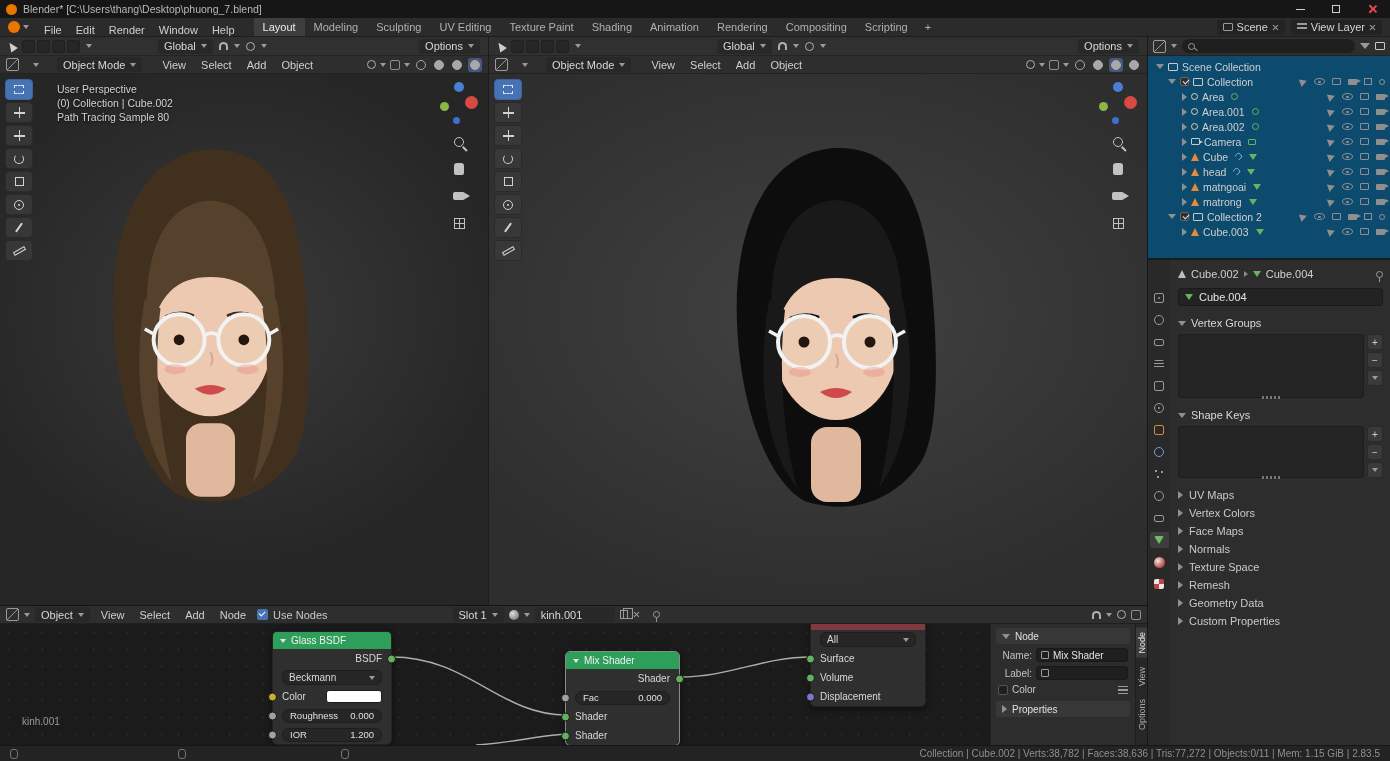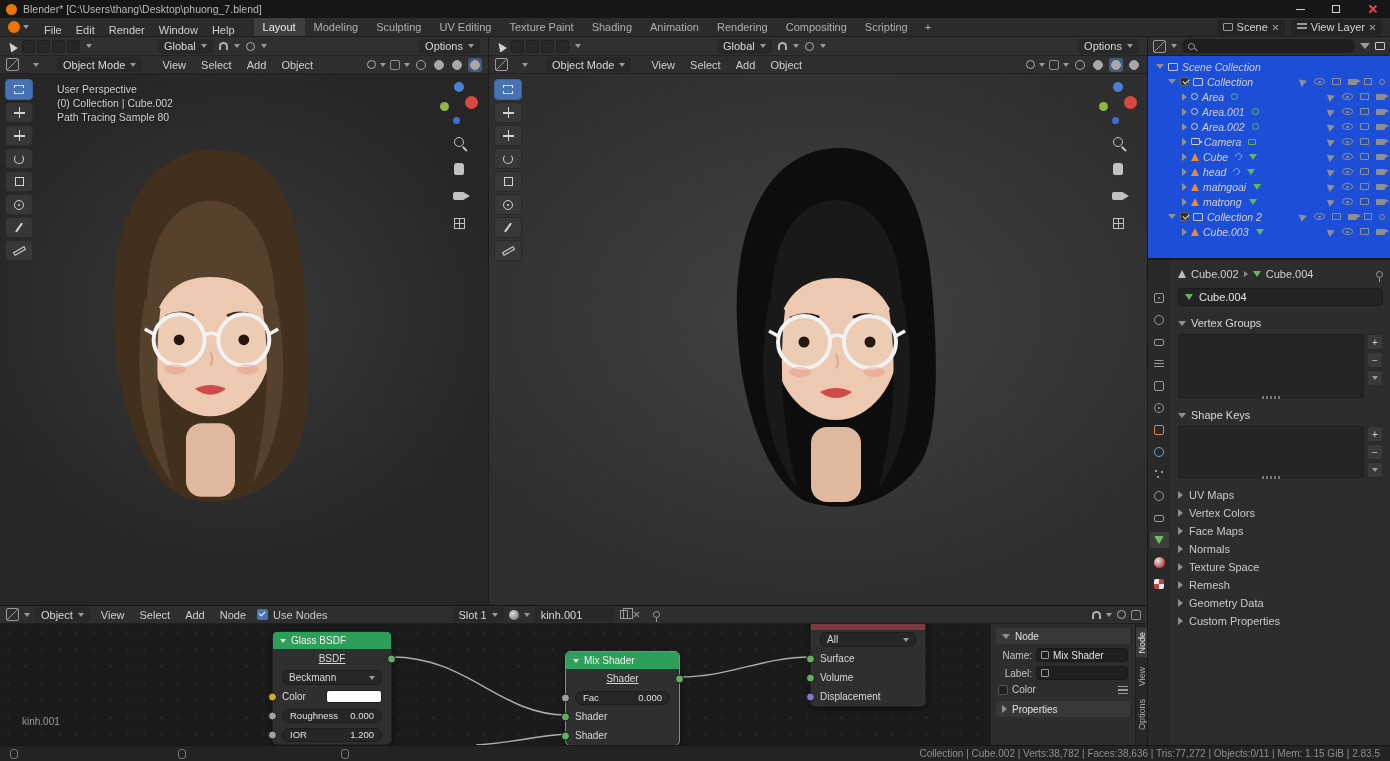--- a/index.html
+++ b/index.html
@@ -97,21 +97,21 @@
   .head-svg { position:absolute; }
 
   
   .rightcol { position:absolute; left:1147px; top:37px; width:243px; height:708px; background:#282828; border-left:1px solid #181818; }
   .out-head { height:19px; background:#2e2e2e; display:flex; align-items:center; gap:5px; padding:0 5px; border-bottom:1px solid #222; }
   .search { flex:1; height:14px; background:#1f1f1f; border-radius:7px; display:flex; align-items:center; gap:4px; padding:0 6px; }
   .search input { background:transparent; border:none; outline:none; color:#ddd; font-size:10px; width:100%; font-family:inherit; }
   .ic-mag { position:relative; width:7px; height:7px; border:1.2px solid #9a9a9a; border-radius:50%; flex:0 0 auto; }
   .ic-mag::after { content:""; position:absolute; right:-4px; bottom:-2px; width:4px; height:1.2px; background:#9a9a9a; transform:rotate(45deg); }
   .ic-funnel { width:0; height:0; border-left:5px solid transparent; border-right:5px solid transparent; border-top:6px solid #9a9a9a; }
-  .out-body { height:202px; padding-top:3px; background:#1d4ed8; overflow:hidden;font-style:italic; }
+  .out-body { height:202px; padding-top:3px; background:#0c4a6e; overflow:hidden; }
   .orow { position:relative; height:15px; display:flex; align-items:center; gap:4px; font-size:10.5px; color:#cfcfcf; }
   .lv0 { padding-left:8px; } .lv1 { padding-left:20px; } .lv2 { padding-left:34px; }
   .disc-open { width:0; height:0; border-left:4px solid transparent; border-right:4px solid transparent; border-top:5px solid #909090; }
   .disc-closed { width:0; height:0; border-top:4px solid transparent; border-bottom:4px solid transparent; border-left:5px solid #909090; }
   .chk { position:relative; width:9px; height:9px; background:#2f2f2f; border:1px solid #666; border-radius:2px; }
   .chk::after { content:""; position:absolute; left:1.5px; top:1px; width:5px; height:3px; border-left:1.5px solid #ddd; border-bottom:1.5px solid #ddd; transform:rotate(-45deg); }
   .oi-coll { width:10px; height:8px; border:1px solid #c9c9c9; border-radius:1px; }
   .oi-light { width:7px; height:7px; border:1.2px solid #d8d8b0; border-radius:50%; }
   .oi-cam { position:relative; width:9px; height:7px; border:1px solid #c9c9c9; border-radius:1px; }
   .oi-cam::after { content:""; position:absolute; right:-4px; top:0.5px; border-top:2.5px solid transparent; border-bottom:2.5px solid transparent; border-left:4px solid #c9c9c9; }
@@ -175,21 +175,21 @@
   .canvas-label { position:absolute; left:22px; bottom:18px; color:#9a9a9a; font-size:10px; }
   .wires { position:absolute; left:0; top:0; pointer-events:none; }
   .wires path { fill:none; stroke:#aeaeae; stroke-width:1.4; }
 
   .node { position:absolute; border-radius:5px; background:rgba(48,48,48,.96); border:1px solid #222; box-shadow:0 2px 6px rgba(0,0,0,.5); font-size:10px; color:#d8d8d8; }
   .node.selected { border-color:#8a8a8a; }
   .node-h { height:17px; border-radius:4px 4px 0 0; display:flex; align-items:center; gap:5px; padding:0 7px; color:#f0f0f0; background:var(--node_header_green,#2e9e5b); }
   .n-out .node-h { background:var(--node_header_red,#7e3a3f); }
   .nh-caret { width:0; height:0; border-left:3px solid transparent; border-right:3px solid transparent; border-top:4px solid #e8e8e8; }
   .nrow { position:relative; height:19px; display:flex; align-items:center; gap:6px; padding:0 9px; }
-  .nrow.out { justify-content:center;text-decoration:underline; }
+  .nrow.out { justify-content:flex-end; }
   .sock { position:absolute; width:9px; height:9px; border-radius:50%; border:1px solid #171717; top:50%; transform:translateY(-50%); }
   .sock.o { right:-5px; } .sock.i { left:-5px; }
   .s-green { background:var(--socket_green,#63b063); }
   .s-gray { background:#a1a1a1; }
   .s-yellow { background:var(--socket_yellow,#c8b035); }
   .s-blue { background:#7a7ac8; }
   .nsel { flex:1; height:15px; background:#262626; border:1px solid #1d1d1d; border-radius:6px; display:flex; align-items:center; justify-content:space-between; padding:0 6px; }
   .nf { flex:1; height:14px; background:#262626; border:1px solid #1d1d1d; border-radius:7px; display:flex; align-items:center; justify-content:space-between; padding:0 7px; font-size:9.5px; color:#e0e0e0; }
   .swatch { margin-left:auto; width:56px; height:13px; background:#fff; border:1px solid #1c1c1c; border-radius:3px; }
 

